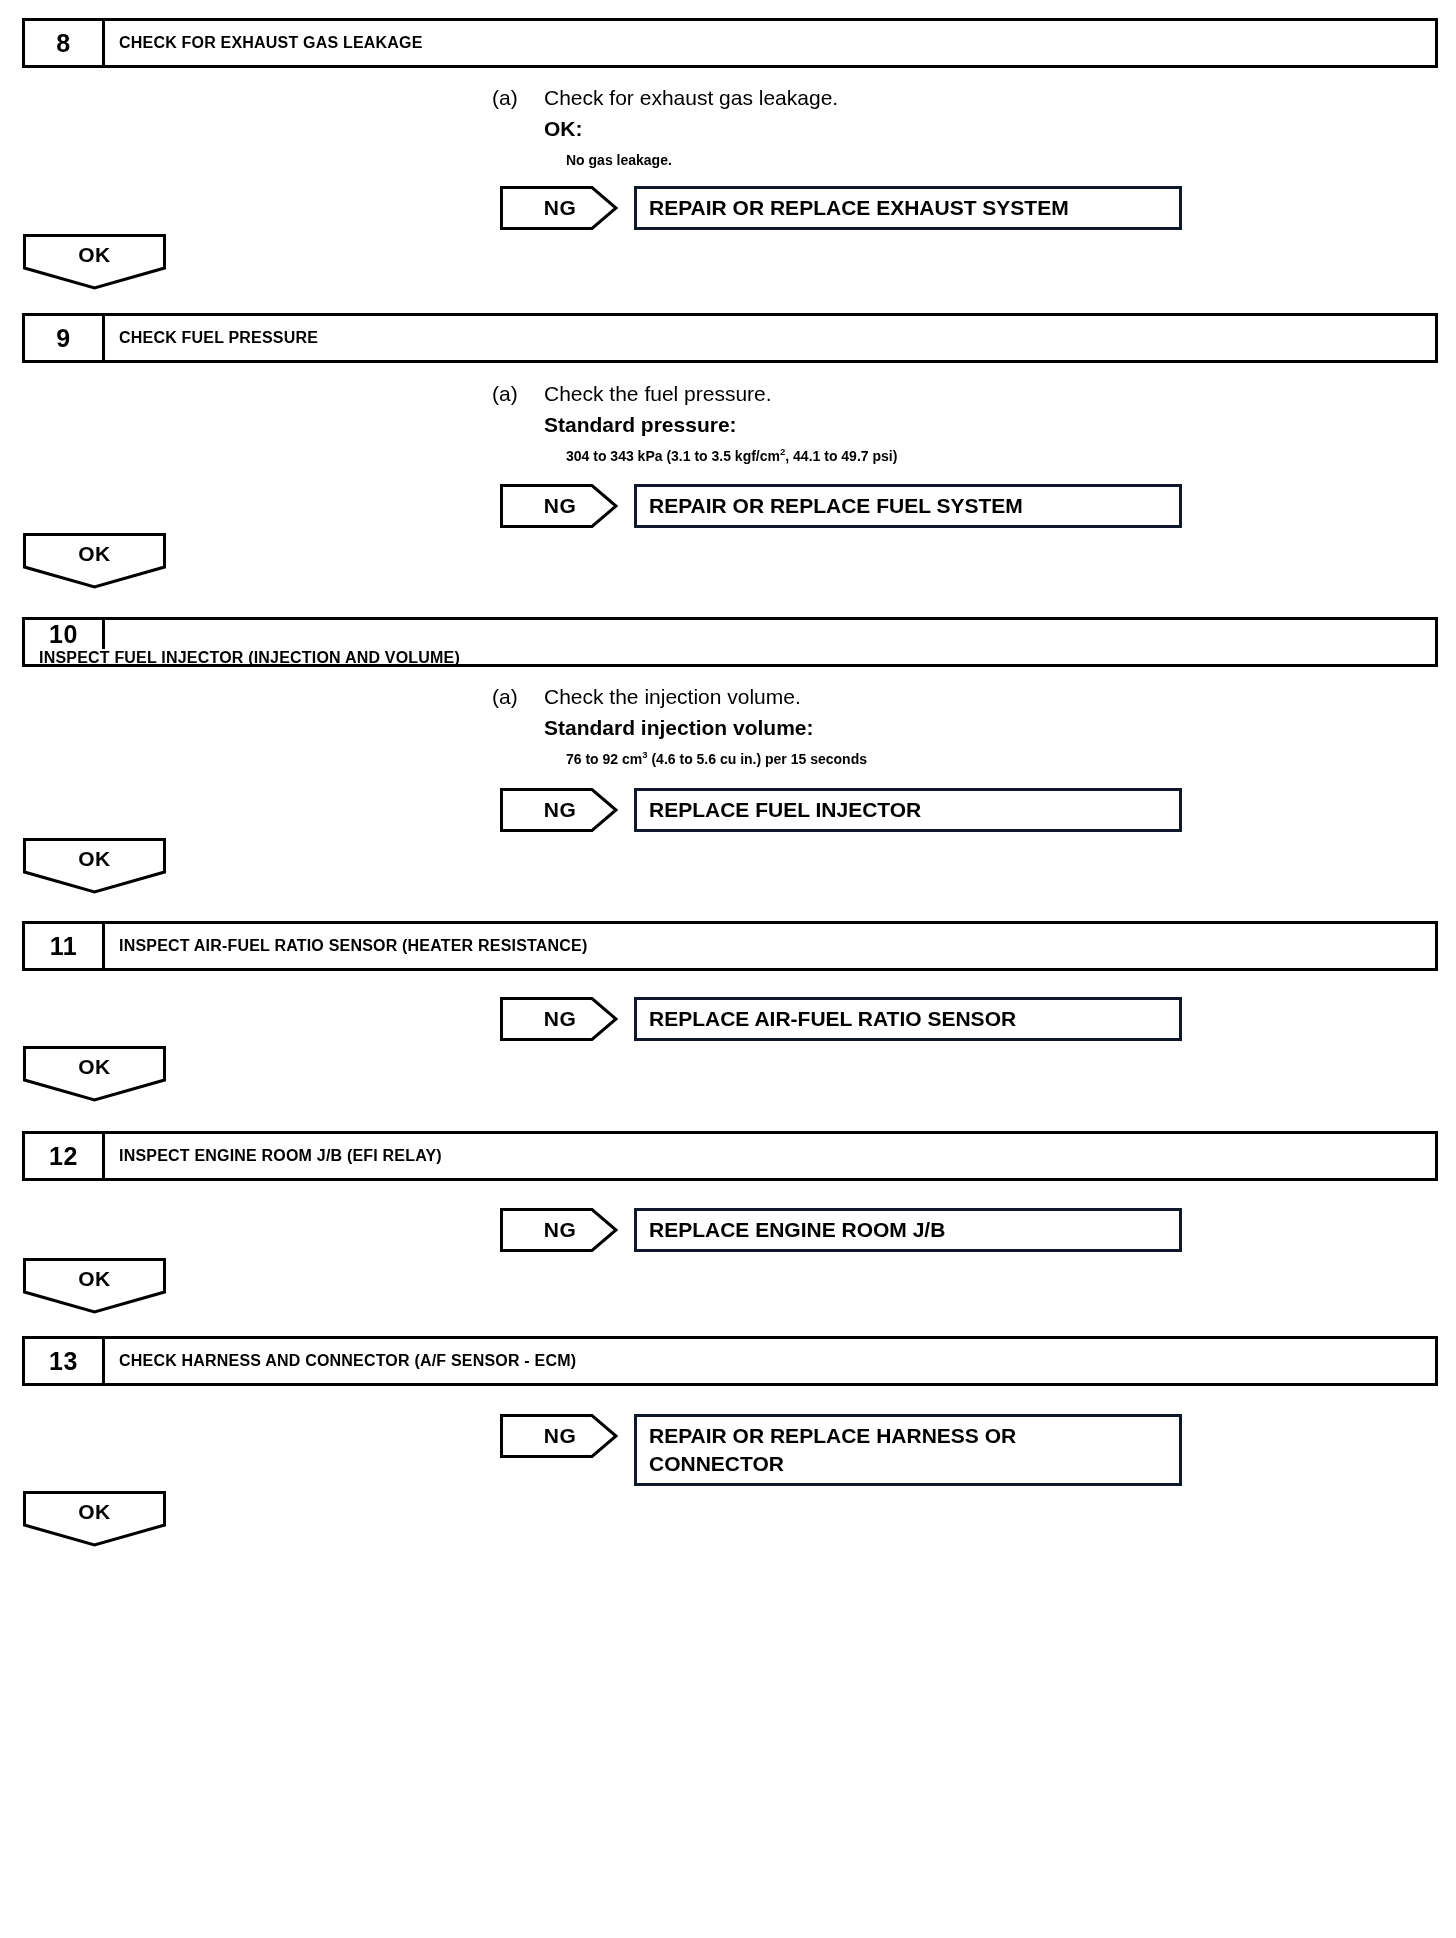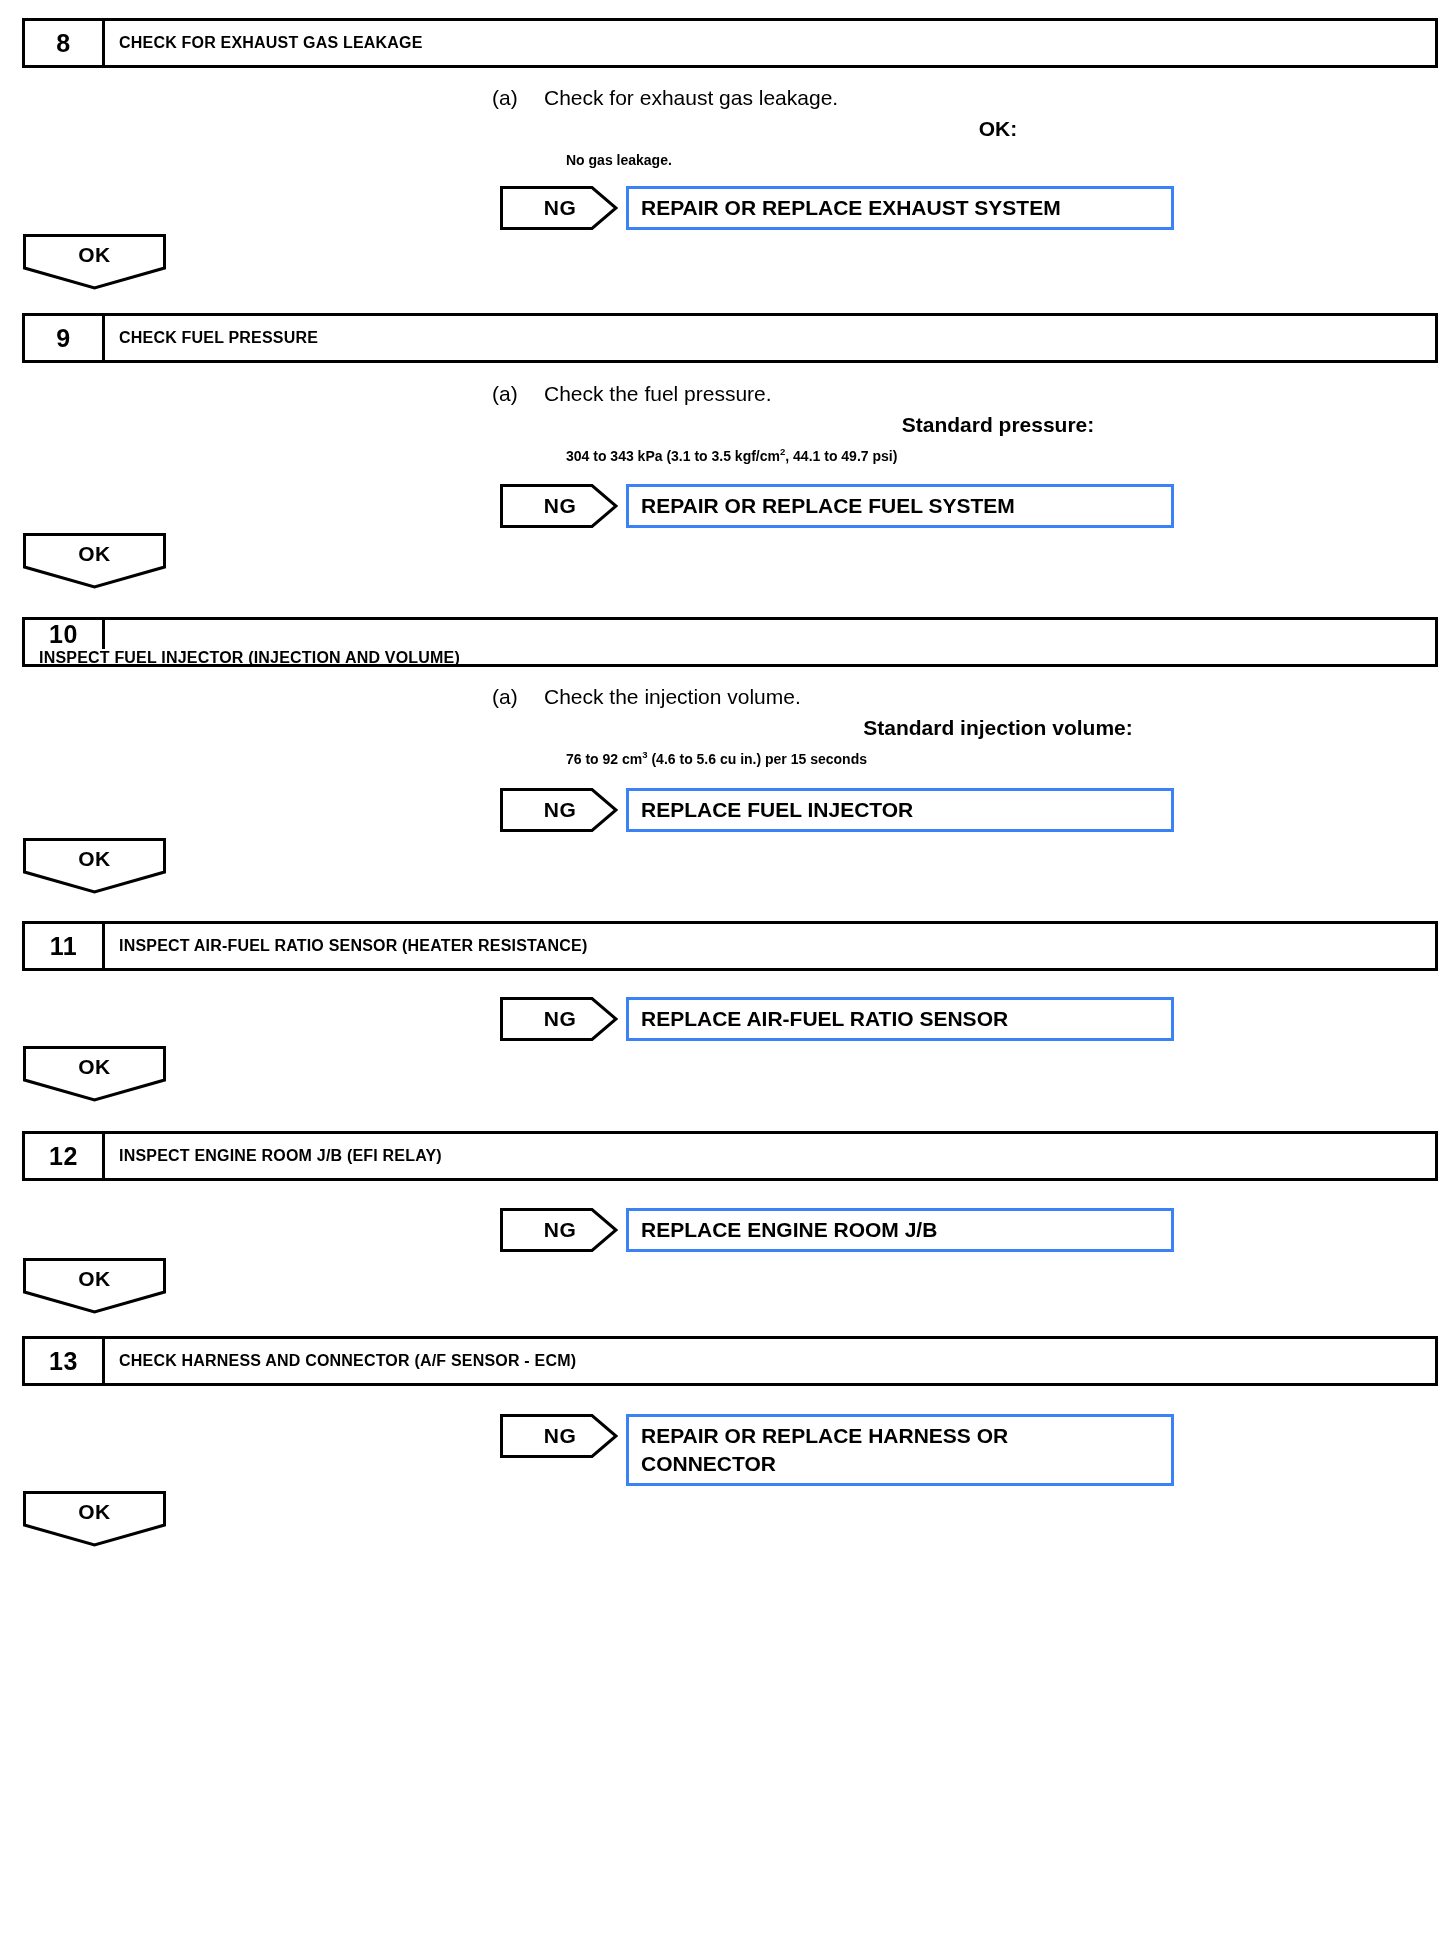--- a/index.html
+++ b/index.html
@@ -71,21 +71,20 @@
     flex: 0 0 52px;
     font-weight: normal;
   }
   .proc-text { font-weight: normal; }
   .proc-sub {
     padding-left: 52px;
     font-size: 21px;
     line-height: 31px;
     font-weight: bold;
     white-space: nowrap;
-    text-align: center;
   }
   .proc-sub2 {
     padding-left: 74px;
     font-size: 14px;
     line-height: 33px;
     font-weight: bold;
     white-space: nowrap;
   }
   sup {
     font-size: 0.68em;
@@ -117,24 +116,24 @@
     height: 44px;
     display: flex;
     align-items: center;
     justify-content: center;
     font-size: 21px;
     font-weight: bold;
     letter-spacing: 0.5px;
     padding-left: 28px;
   }
   .ng-result {
-    margin-left: 8px;
+    margin-left: 16px;
     width: 548px;
     min-height: 44px;
-    border: 3px solid #3b82f6;
+    border: 3px solid #0f172a;
     display: flex;
     align-items: center;
     padding: 3px 0 3px 12px;
     font-size: 21px;
     font-weight: bold;
     line-height: 28px;
     background: #fff;
   }
   .ng-result.two-line { min-height: 72px; }
 

